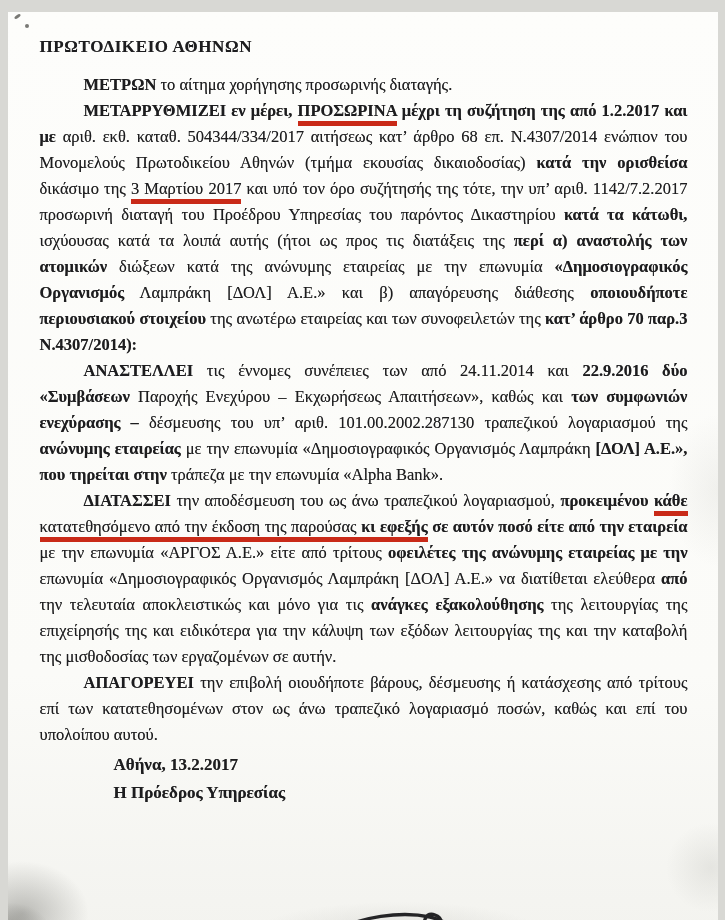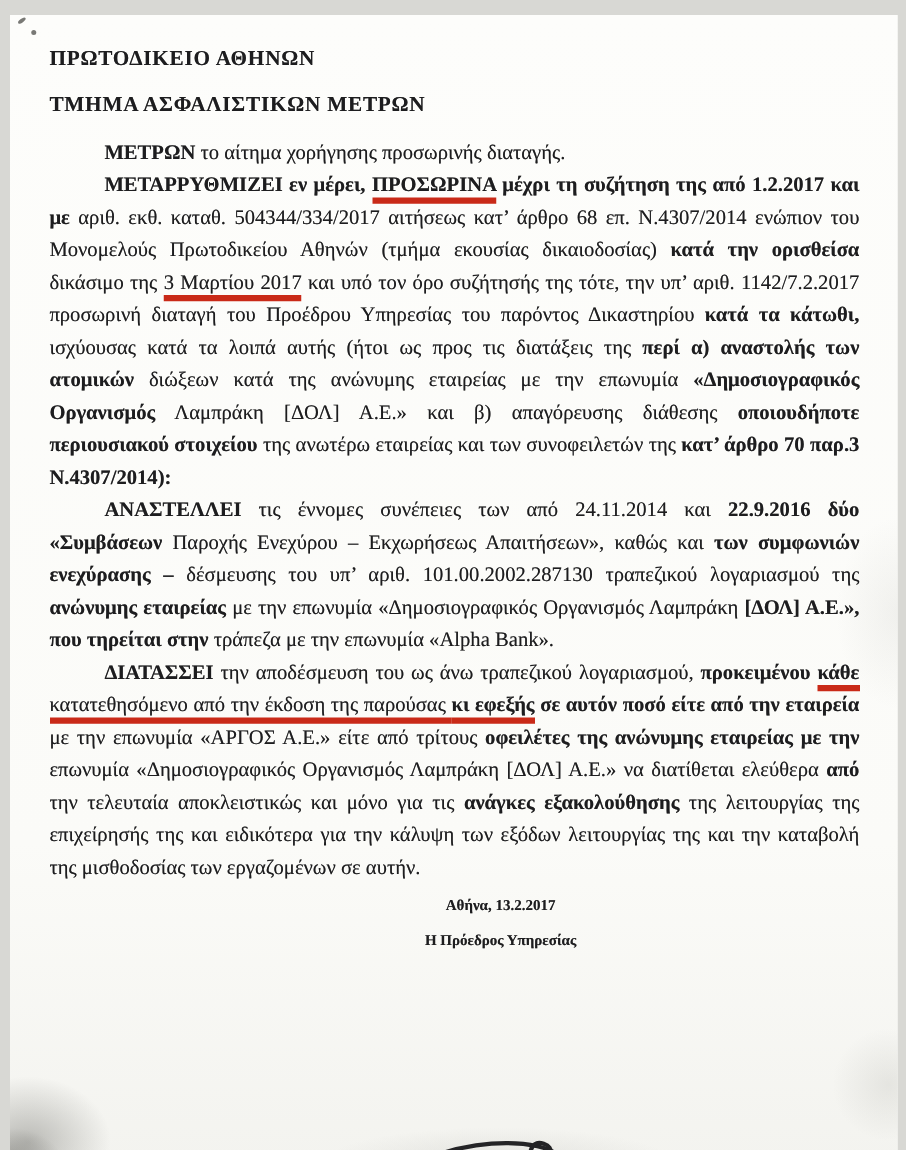--- a/index.html
+++ b/index.html
@@ -25,44 +25,44 @@
     text-shadow:0 0 .5px rgba(25,25,25,.55);
   }
   .artifact{position:absolute;background:#4c4c48;opacity:.75;}
   .artifact.a1{left:6px;top:3px;width:7px;height:3px;border-radius:50%;transform:rotate(-35deg);}
   .artifact.a2{left:17px;top:12px;width:4px;height:4px;border-radius:50%;}
   .doc-header{font-weight:700;font-size:17px;line-height:37px;letter-spacing:.6px;margin-top:4px;}
   .doc-body{margin-top:7px;}
   .doc-body p{margin:0;text-align:justify;text-indent:44px;}
   .seg-b{font-weight:700;}
   .seg-u{border-bottom:5px solid var(--marker-red,#c92a18);padding-bottom:1px;}
-  .doc-footer{margin-top:3px;text-align:center;font-weight:700;font-size:12px;padding-left:74px;}
+  .doc-footer{margin-top:3px;text-align:left;font-weight:700;font-size:17px;padding-left:74px;}
   .doc-footer .date-line{line-height:28px;}
   .doc-footer .signer-title{line-height:28px;}
   .signature{position:absolute;left:318px;bottom:-3px;width:170px;height:26px;}
   .signature path{fill:none;stroke:#242426;stroke-width:3.4;stroke-linecap:round;}
 </style>
 </head>
 <body>
 
 <div class="page">
 
   <span class="artifact a1"></span>
   <span class="artifact a2"></span>
 
   <header class="doc-header">
     <div>ΠΡΩΤΟΔΙΚΕΙΟ ΑΘΗΝΩΝ</div>
-    <div>ΤΜΗΜΑ ΑΣΦΑΛΙΣΤΙΚΩΝ ΜΕΤΡΩΝ</div>
   </header>
 
   <main class="doc-body">
     <p><span class="seg-b">ΜΕΤΡΩΝ</span><span> το αίτημα χορήγησης προσωρινής διαταγής.</span></p>
     <p><span class="seg-b">ΜΕΤΑΡΡΥΘΜΙΖΕΙ εν μέρει, </span><span class="seg-b seg-u">ΠΡΟΣΩΡΙΝΑ</span><span class="seg-b"> μέχρι τη συζήτηση της από 1.2.2017 και με </span><span>αριθ. εκθ. καταθ. 504344/334/2017 αιτήσεως κατ’ άρθρο 68 επ. Ν.4307/2014 ενώπιον του Μονομελούς Πρωτοδικείου Αθηνών (τμήμα εκουσίας δικαιοδοσίας) </span><span class="seg-b">κατά την ορισθείσα</span><span> δικάσιμο της </span><span class="seg-u">3 Μαρτίου 2017</span><span> και υπό τον όρο συζήτησής της τότε, την υπ’ αριθ. 1142/7.2.2017 προσωρινή διαταγή του Προέδρου Υπηρεσίας του παρόντος Δικαστηρίου </span><span class="seg-b">κατά τα κάτωθι,</span><span> ισχύουσας κατά τα λοιπά αυτής (ήτοι ως προς τις διατάξεις της </span><span class="seg-b">περί α) αναστολής των ατομικών</span><span> διώξεων κατά της ανώνυμης εταιρείας με την επωνυμία </span><span class="seg-b">«Δημοσιογραφικός Οργανισμός</span><span> Λαμπράκη [ΔΟΛ] Α.Ε.» και β) απαγόρευσης διάθεσης </span><span class="seg-b">οποιουδήποτε περιουσιακού στοιχείου</span><span> της ανωτέρω εταιρείας και των συνοφειλετών της </span><span class="seg-b">κατ’ άρθρο 70 παρ.3 Ν.4307/2014):</span></p>
     <p><span class="seg-b">ΑΝΑΣΤΕΛΛΕΙ</span><span> τις έννομες συνέπειες των από 24.11.2014 και </span><span class="seg-b">22.9.2016 δύο «Συμβάσεων</span><span> Παροχής Ενεχύρου – Εκχωρήσεως Απαιτήσεων», καθώς και </span><span class="seg-b">των συμφωνιών ενεχύρασης –</span><span> δέσμευσης του υπ’ αριθ. 101.00.2002.287130 τραπεζικού λογαριασμού της </span><span class="seg-b">ανώνυμης εταιρείας</span><span> με την επωνυμία «Δημοσιογραφικός Οργανισμός Λαμπράκη </span><span class="seg-b">[ΔΟΛ] Α.Ε.», που τηρείται στην</span><span> τράπεζα με την επωνυμία «Alpha Bank».</span></p>
     <p><span class="seg-b">ΔΙΑΤΑΣΣΕΙ</span><span> την αποδέσμευση του ως άνω τραπεζικού λογαριασμού, </span><span class="seg-b">προκειμένου </span><span class="seg-b seg-u">κάθε</span><span class="seg-u"> κατατεθησόμενο από την έκδοση της παρούσας </span><span class="seg-b seg-u">κι εφεξής</span><span class="seg-b"> σε αυτόν ποσό είτε από την εταιρεία</span><span> με την επωνυμία «ΑΡΓΟΣ Α.Ε.» είτε από τρίτους </span><span class="seg-b">οφειλέτες της ανώνυμης εταιρείας με την</span><span> επωνυμία «Δημοσιογραφικός Οργανισμός Λαμπράκη [ΔΟΛ] Α.Ε.» να διατίθεται ελεύθερα </span><span class="seg-b">από</span><span> την τελευταία αποκλειστικώς και μόνο για τις </span><span class="seg-b">ανάγκες εξακολούθησης</span><span> της λειτουργίας της επιχείρησής της και ειδικότερα για την κάλυψη των εξόδων λειτουργίας της και την καταβολή της μισθοδοσίας των εργαζομένων σε αυτήν.</span></p>
+    <p><span class="seg-b">ΑΠΑΓΟΡΕΥΕΙ</span><span> την επιβολή οιουδήποτε βάρους, δέσμευσης ή κατάσχεσης από τρίτους επί των κατατεθησομένων στον ως άνω τραπεζικό λογαριασμό ποσών, καθώς και επί του υπολοίπου αυτού.</span></p>
   </main>
 
   <footer class="doc-footer">
     <div class="date-line">Αθήνα, 13.2.2017</div>
     <div class="signer-title">Η Πρόεδρος Υπηρεσίας</div>
   </footer>
 
   <svg class="signature" viewBox="0 0 170 26" aria-hidden="true">
     <path d="M4 24 C 34 7, 76 2, 104 8 C 116 11, 126 16, 124 24"></path>
     <path d="M100 26 C 95 12, 100 3, 109 6 C 118 9, 115 18, 106 20"></path>

